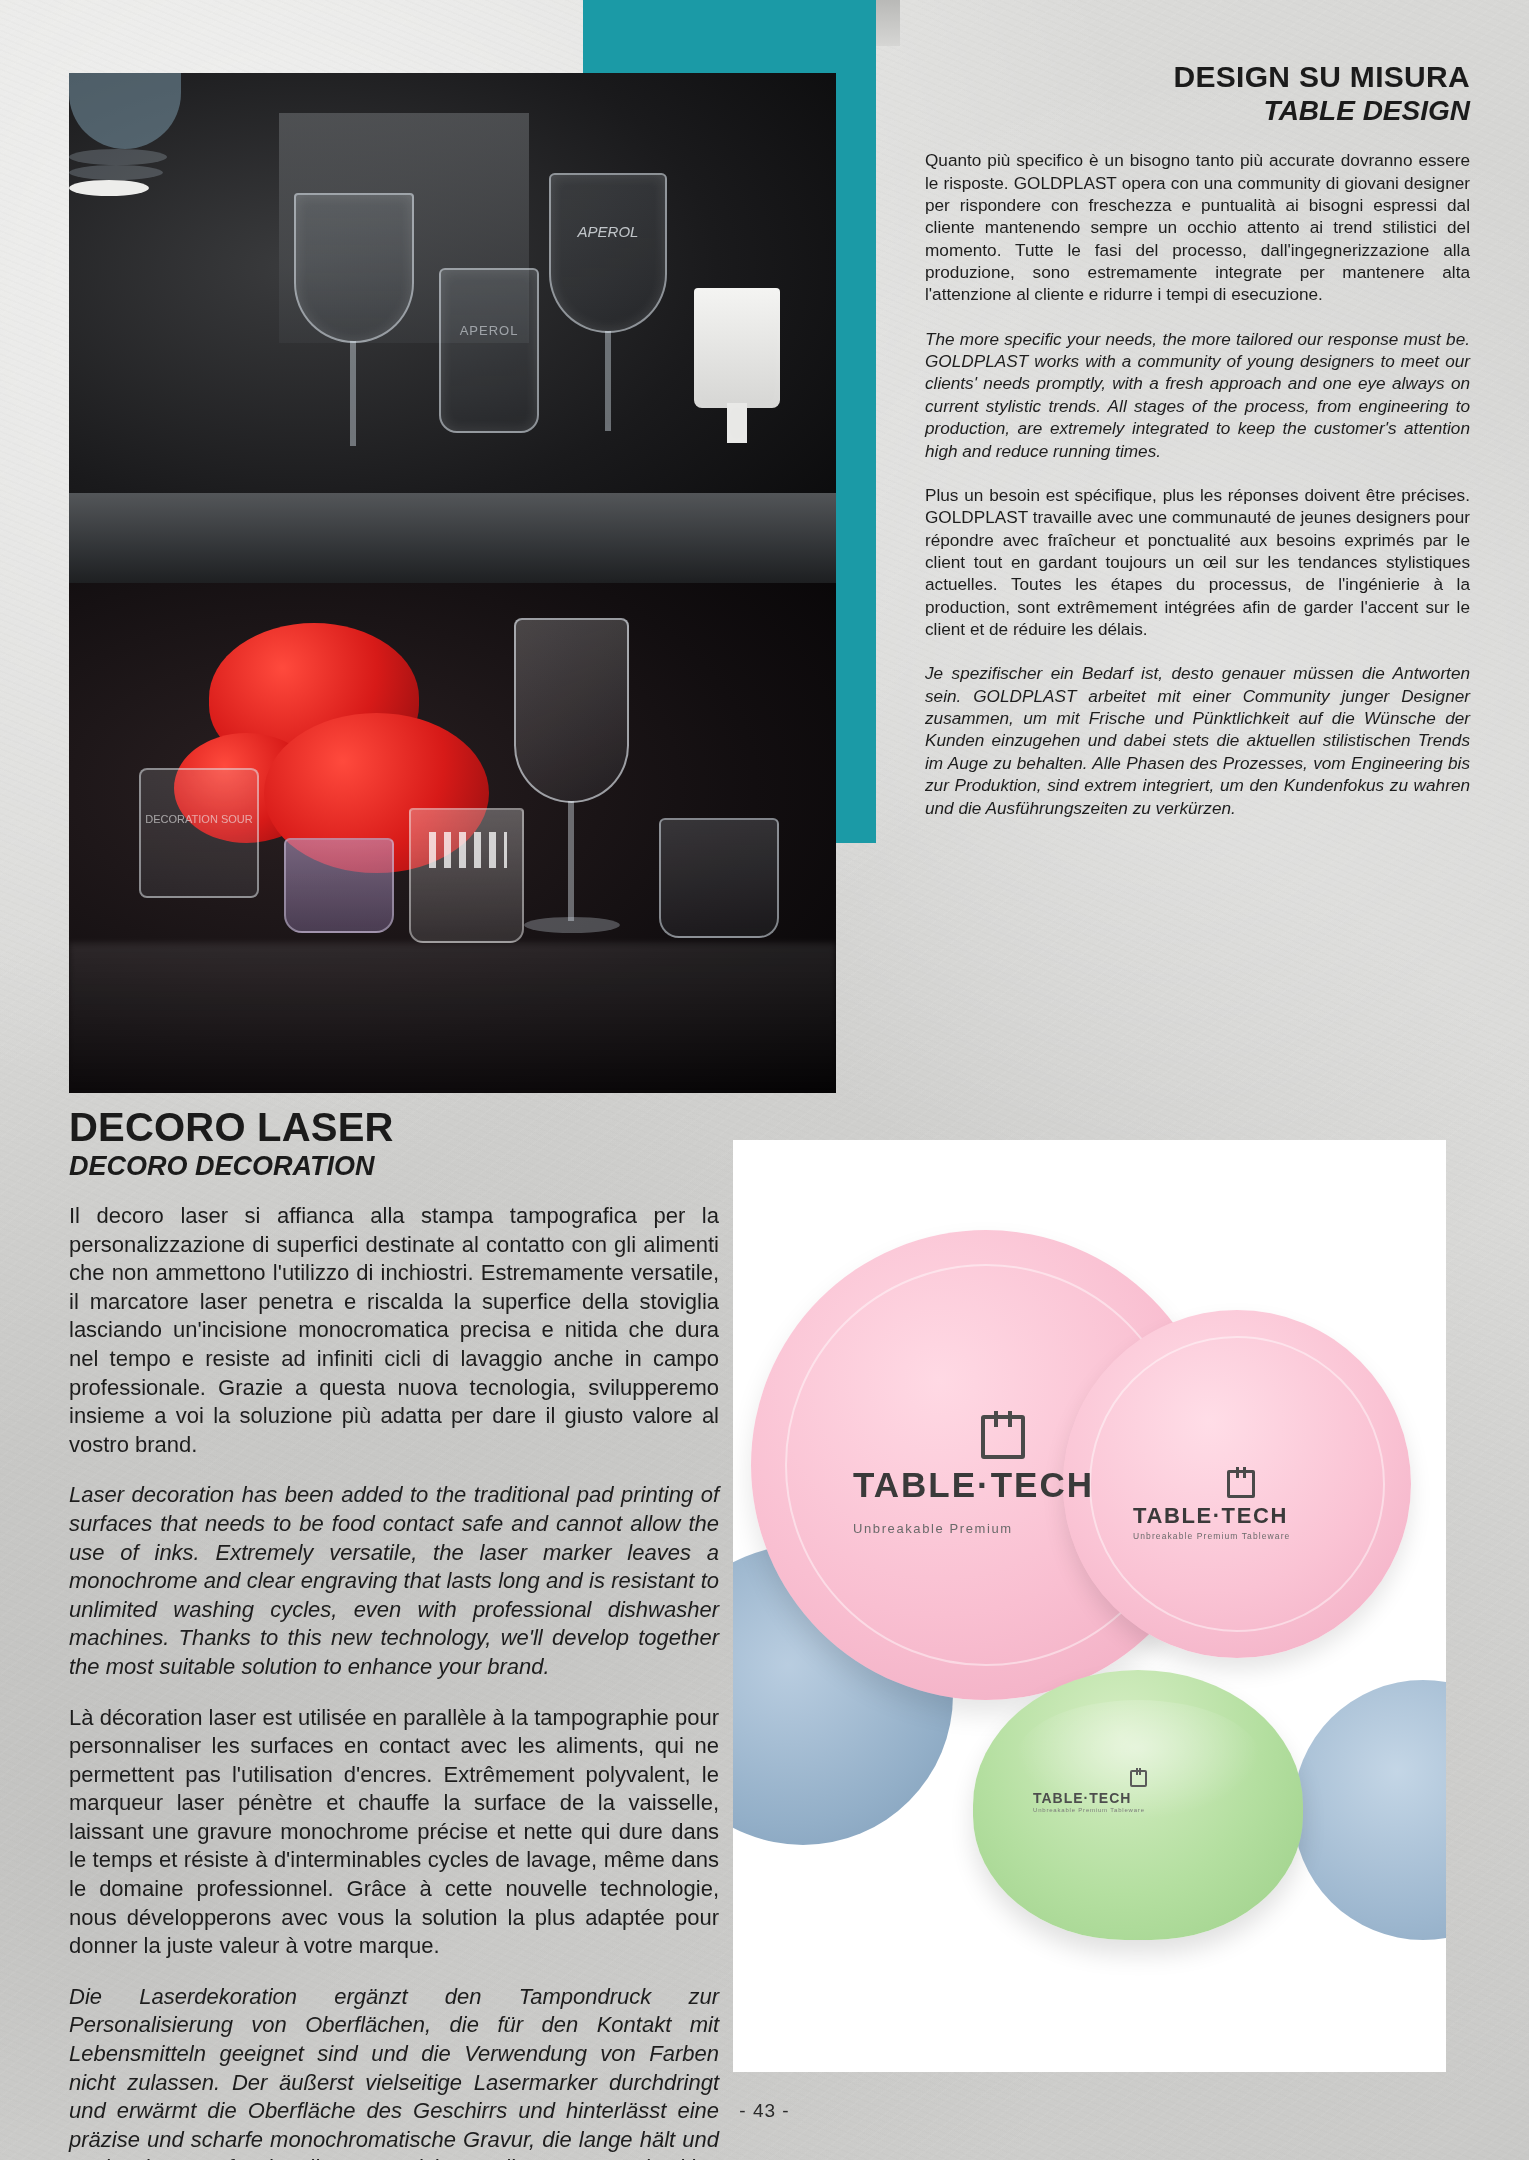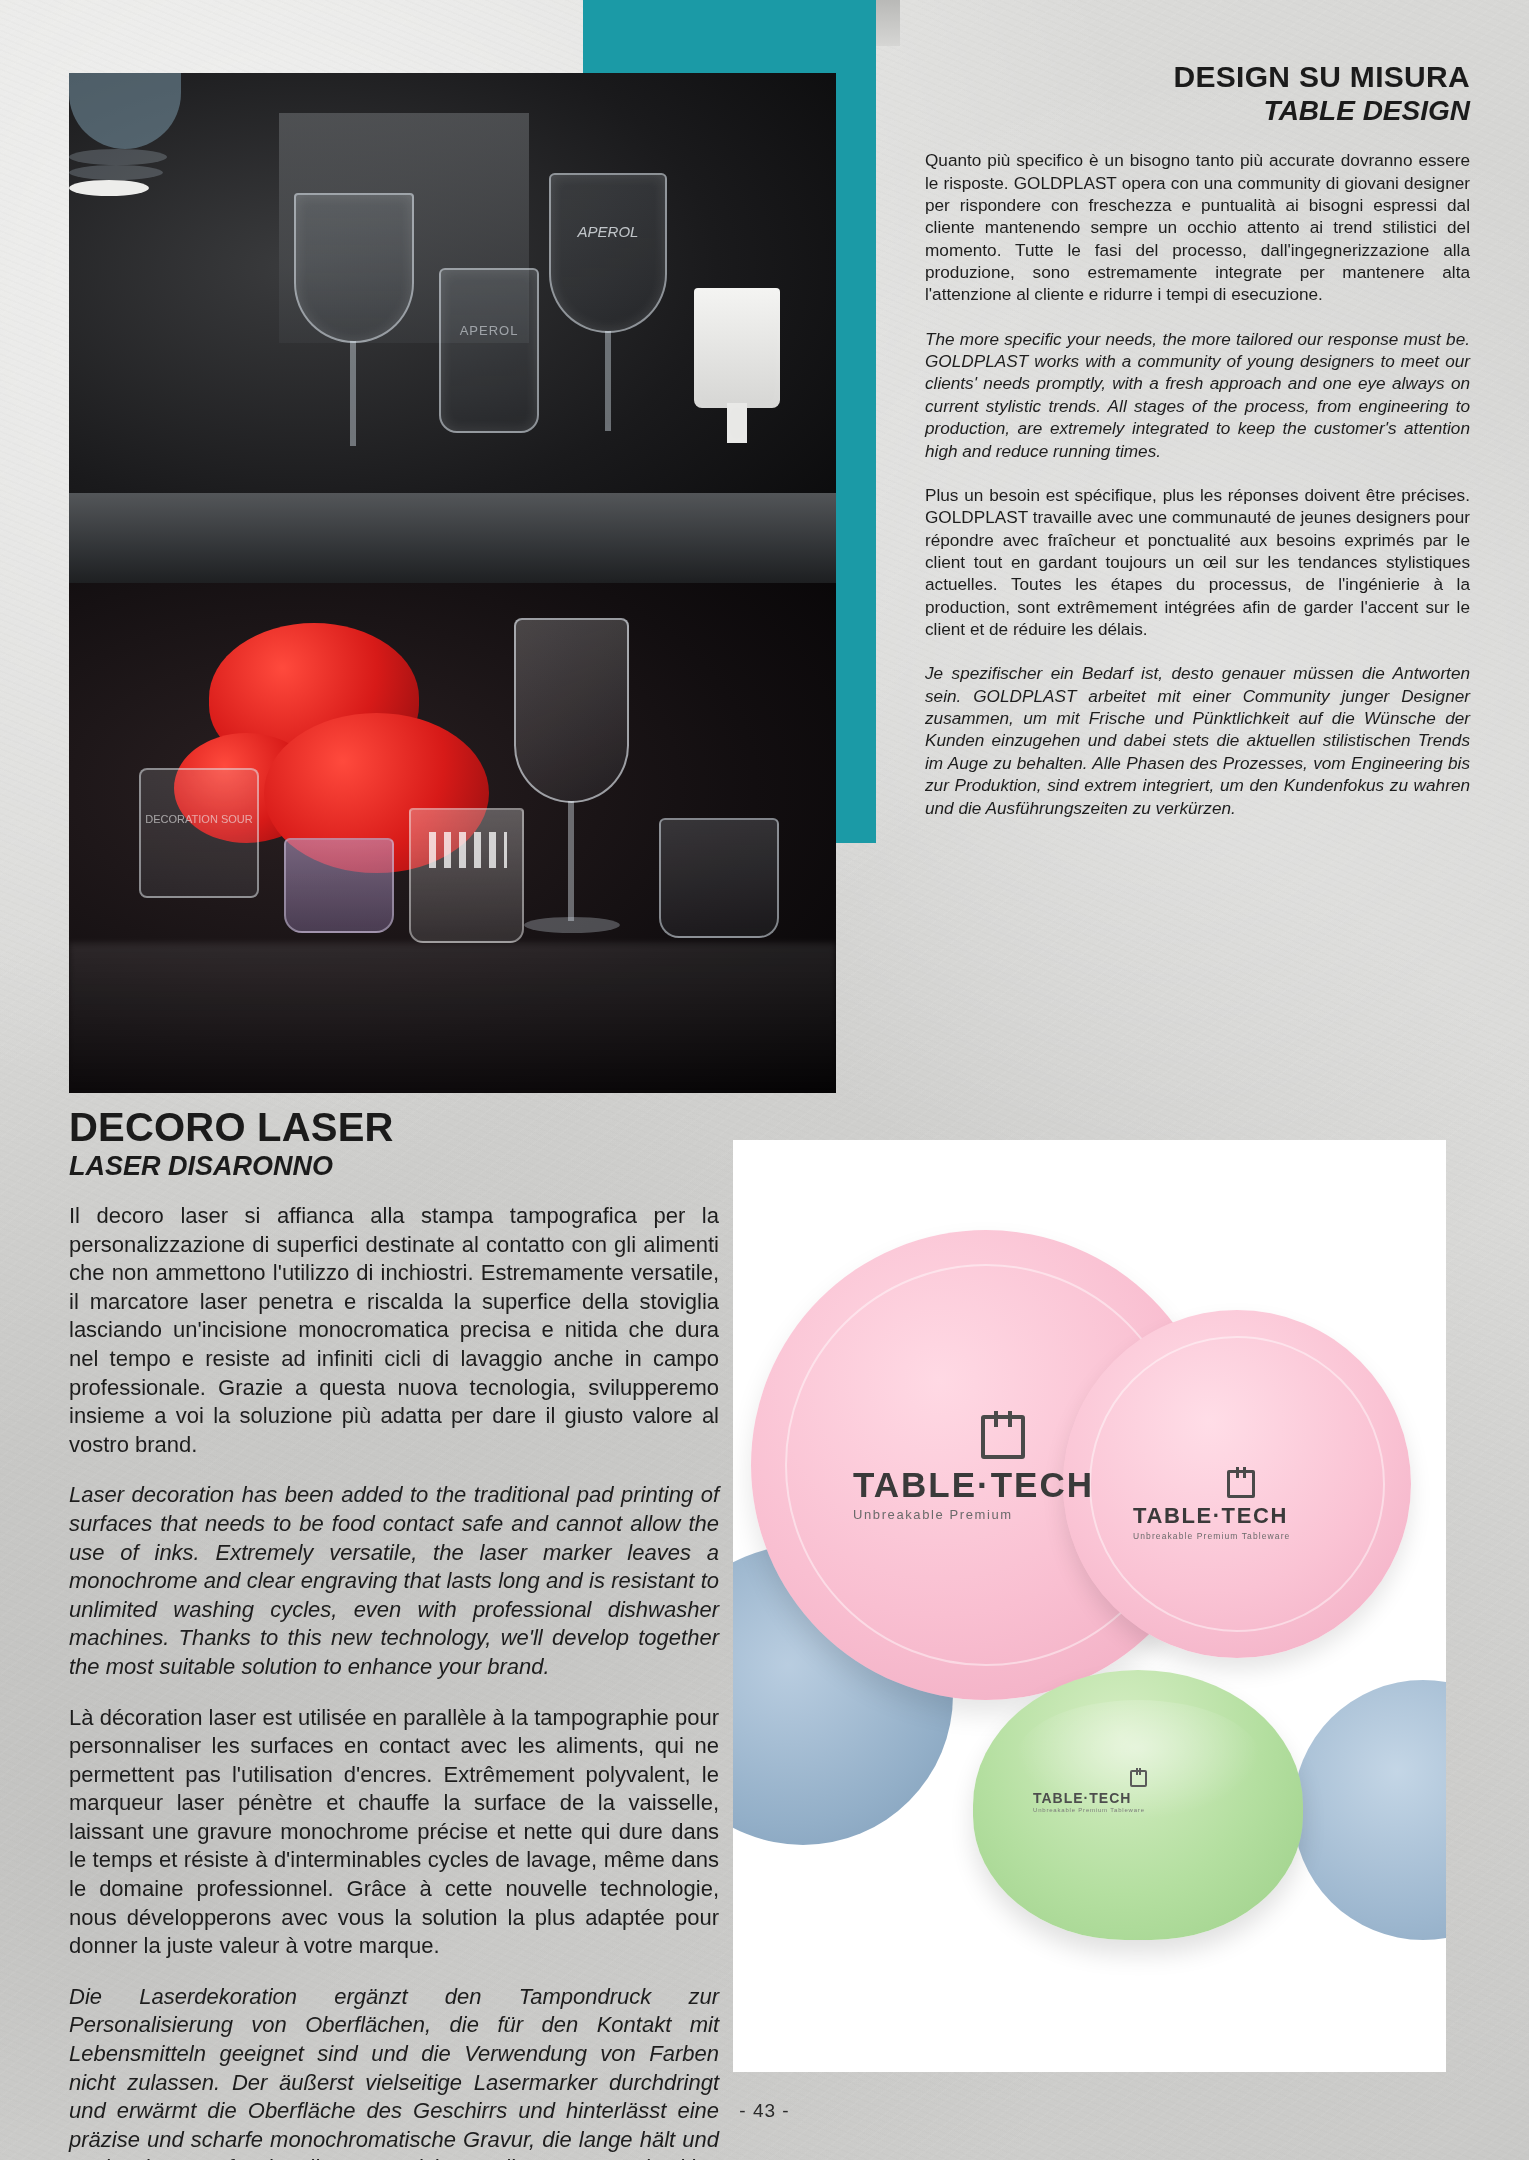--- a/index.html
+++ b/index.html
@@ -278,21 +278,21 @@
     border: 4px solid #4a4a4a; border-radius: 3px;
     position: relative;
   }
   .brand-big .logo-sq::before {
     content: ""; position: absolute; left: 9px; top: -8px; width: 4px; height: 16px; background: #4a4a4a;
   }
   .brand-big .logo-sq::after {
     content: ""; position: absolute; right: 9px; top: -8px; width: 4px; height: 16px; background: #4a4a4a;
   }
   .brand-big .b-name { font-size: 35px; font-weight: bold; letter-spacing: 2px; }
-  .brand-big .b-sub { font-size: 13px; letter-spacing: 1.6px; color: #6a6a6a; margin-top: 2px; }
+  .brand-big .b-sub { font-size: 13px; letter-spacing: 1.6px; color: #6a6a6a; margin-top: 16px; }
 
   .brand-mid { left: 400px; top: 330px; width: 215px; }
   .brand-mid .logo-sq {
     width: 28px; height: 28px; margin: 0 auto 5px auto;
     border: 3px solid #4a4a4a; border-radius: 2px; position: relative;
   }
   .brand-mid .logo-sq::before { content:""; position:absolute; left:6px; top:-6px; width:3px; height:11px; background:#4a4a4a; }
   .brand-mid .logo-sq::after { content:""; position:absolute; right:6px; top:-6px; width:3px; height:11px; background:#4a4a4a; }
   .brand-mid .b-name { font-size: 22px; font-weight: bold; letter-spacing: 1.6px; }
   .brand-mid .b-sub { font-size: 8.5px; letter-spacing: 1.1px; color: #6a6a6a; margin-top: 2px; }
@@ -367,21 +367,21 @@
   <div class="head-ita">DESIGN SU MISURA</div>
   <div class="head-eng">TABLE DESIGN</div>
   <p class="para">Quanto più specifico è un  bisogno  tanto più accurate dovranno essere le risposte. GOLDPLAST opera con una community di giovani designer per rispondere con freschezza e puntualità ai bisogni espressi dal cliente mantenendo sempre un occhio attento ai trend stilistici del momento. Tutte le fasi del processo, dall'ingegnerizzazione alla produzione, sono estremamente integrate per mantenere alta l'attenzione al cliente e ridurre i tempi di esecuzione.</p>
   <p class="para it-style">The more specific your needs, the more tailored our response must be. GOLDPLAST works with a community of young designers to meet our clients' needs promptly, with a fresh approach and one eye always on current stylistic trends. All stages of the process, from engineering to production, are extremely integrated to keep the customer's attention high and reduce running times.</p>
   <p class="para">Plus un besoin est spécifique, plus les réponses doivent être précises. GOLDPLAST travaille avec une communauté de jeunes designers pour répondre avec fraîcheur et ponctualité aux besoins exprimés par le client tout en gardant toujours un œil sur les tendances stylistiques actuelles. Toutes les étapes du processus, de l'ingénierie à la production, sont extrêmement intégrées afin de garder l'accent sur le client et de réduire les délais.</p>
   <p class="para it-style">Je spezifischer ein Bedarf ist, desto genauer müssen die Antworten sein. GOLDPLAST arbeitet mit einer Community junger Designer zusammen, um mit Frische und Pünktlichkeit auf die Wünsche der Kunden einzugehen und dabei stets die aktuellen stilistischen Trends im Auge zu behalten. Alle Phasen des Prozesses, vom Engineering bis zur Produktion, sind extrem integriert, um den Kundenfokus zu wahren und die Ausführungszeiten zu verkürzen.</p>
 </div>
 
 <div class="bottom-left">
   <div class="head2-ita">DECORO LASER</div>
-  <div class="head2-eng">LASER DISARONNO</div>
+  <div class="head2-eng">DECORO DECORATION</div>
   <p class="para">Il decoro laser si affianca alla stampa tampografica per la personalizzazione di superfici destinate al contatto con gli alimenti che non ammettono l'utilizzo di inchiostri.  Estremamente versatile, il marcatore laser penetra e riscalda la superfice della stoviglia lasciando un'incisione monocromatica precisa e nitida che dura nel tempo e resiste ad infiniti cicli di lavaggio anche in campo professionale. Grazie a questa nuova tecnologia, svilupperemo insieme a voi la soluzione più adatta per dare il giusto valore al vostro brand.</p>
   <p class="para it-style">Laser decoration has been added to the traditional pad printing of surfaces that needs to be food contact safe and cannot allow the use of inks. Extremely versatile, the laser marker leaves a monochrome and clear engraving that lasts long and is resistant to unlimited washing cycles, even with professional dishwasher machines. Thanks to this new technology, we'll develop together the most suitable solution to enhance your brand.</p>
   <p class="para">Là décoration laser est utilisée en parallèle à la tampographie pour personnaliser les surfaces en contact avec les aliments, qui ne permettent pas l'utilisation d'encres.  Extrêmement polyvalent, le marqueur laser pénètre et chauffe la surface de la vaisselle, laissant une gravure monochrome précise et nette qui dure dans le temps et résiste à d'interminables cycles de lavage, même dans le domaine professionnel. Grâce à cette nouvelle technologie, nous développerons avec vous la solution la plus adaptée pour donner la juste valeur à votre marque.</p>
   <p class="para it-style">Die Laserdekoration ergänzt den Tampondruck zur Personalisierung von Oberflächen, die für den Kontakt mit Lebensmitteln geeignet sind und die Verwendung von Farben nicht zulassen. Der äußerst vielseitige Lasermarker durchdringt und erwärmt die Oberfläche des Geschirrs und hinterlässt eine präzise und scharfe monochromatische Gravur, die lange hält und auch im professionellen Bereich endlosen Waschzyklen widersteht. Dank dieser neuen Technologie entwickeln wir gemeinsam mit Ihnen die am besten geeignete Lösung, um Ihrer Marke den richtigen Wert zu verleihen.</p>
 </div>
 
 <div class="photo-bottom">
   <div class="plate plate-blue-left"></div>
   <div class="plate plate-pink-big"></div>
   <div class="plate plate-pink-small"></div>

